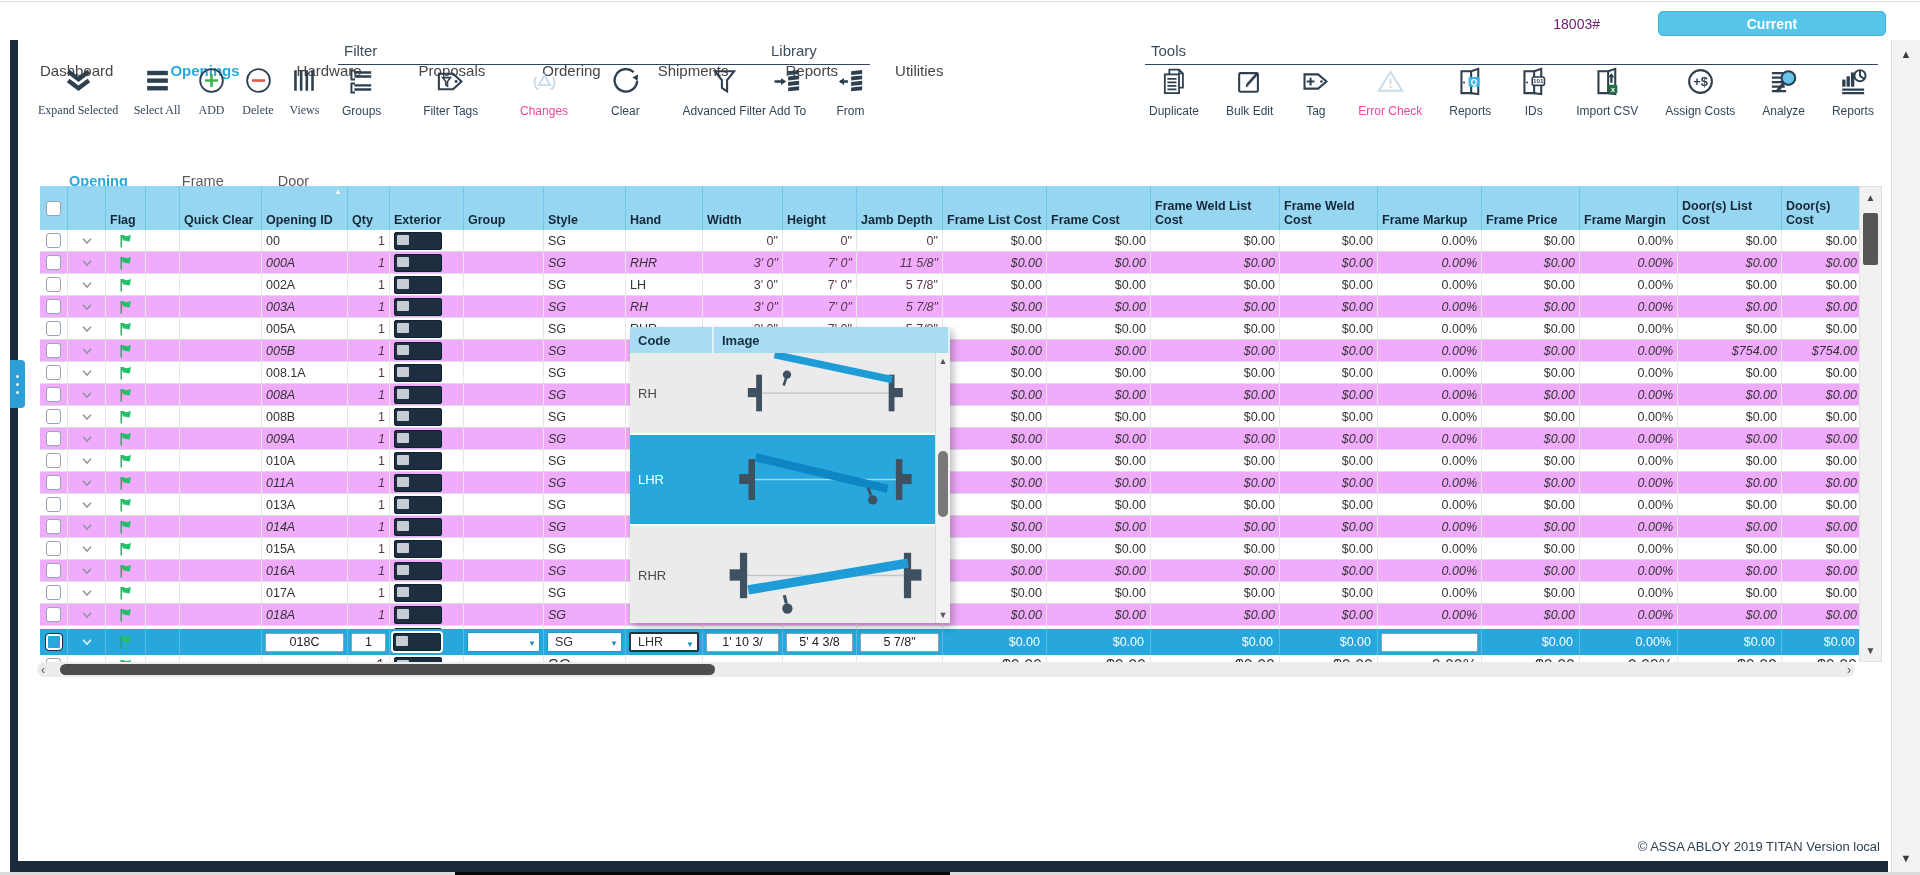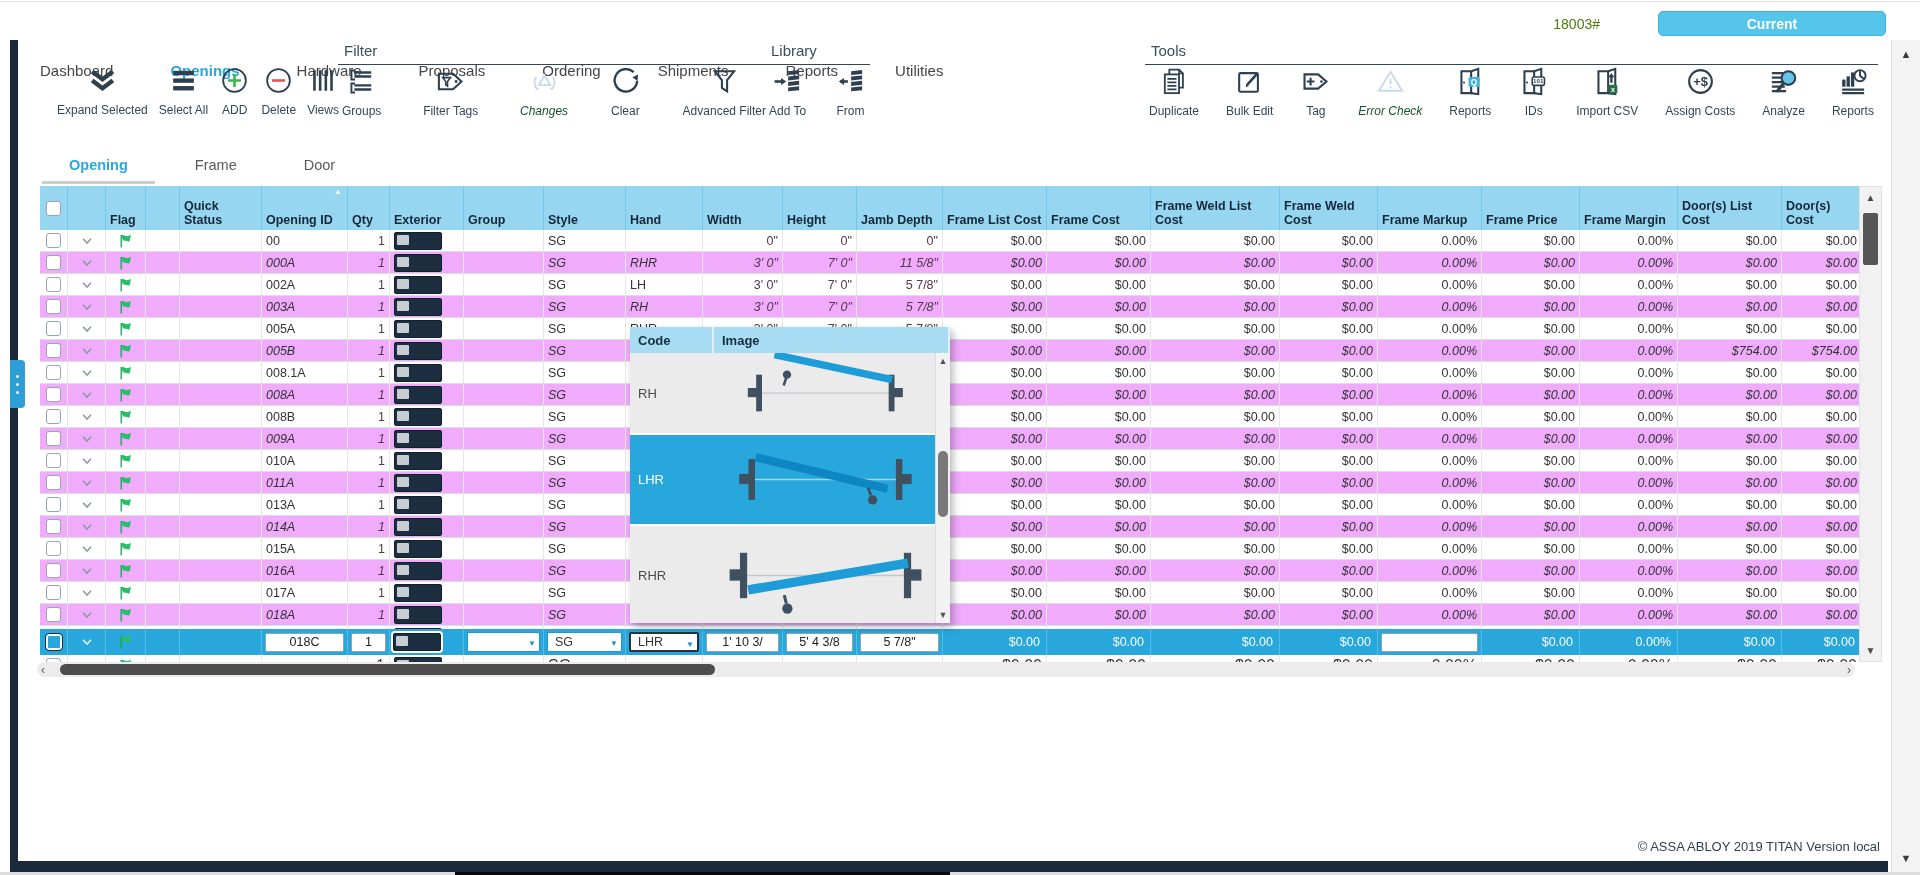--- a/index.html
+++ b/index.html
@@ -5,21 +5,21 @@
   html,body{margin:0;padding:0;background:#fff;}
   body{font-family:"Liberation Sans",sans-serif;-webkit-font-smoothing:antialiased;}
   #app{position:relative;width:1920px;height:875px;background:#fff;overflow:hidden;}
   #topline{position:absolute;left:0;top:1px;width:100%;height:1px;background:#e2e2e2;}
 
   
   #topnav{position:absolute;left:12px;top:8px;right:34px;height:31px;display:flex;align-items:stretch;}
   .nav-tab{padding:0 28px;line-height:31px;font-size:15px;color:#454545;border-right:1px solid #e0e0e0;cursor:pointer;white-space:nowrap;}
   .nav-tab.active{color:#29a8dc;font-weight:bold;}
   #nav-right{margin-left:auto;display:flex;align-items:center;gap:58px;}
-  #order-number{font-size:14px;color:#4d7c0f;}
+  #order-number{font-size:14px;color:#701a75;}
   #current-button{width:228px;height:25px;background:#55c5e9;border:1px solid #3fb0d8;border-radius:5px;color:#fff;font-weight:bold;font-size:14px;font-family:"Liberation Sans",sans-serif;cursor:pointer;}
 
   
   #frame-left{position:absolute;left:10px;top:40px;width:8px;height:832px;background:#1b2a3a;}
   #bottombar{position:absolute;left:10px;top:861px;width:1878px;height:11px;background:#1b2a3a;}
   #drag-handle{position:absolute;left:10px;top:360px;width:15px;height:48px;background:#2d9fd8;border-radius:0 4px 4px 0;display:flex;flex-direction:column;align-items:center;justify-content:center;gap:5px;z-index:5;}
   #drag-handle i{width:3px;height:3px;border-radius:50%;background:#eaf6fc;}
 
   
   #page-scroll{position:absolute;right:0;top:40px;width:28px;height:832px;background:#f3f3f3;border-left:1px solid #dcdcdc;}
@@ -29,24 +29,24 @@
   
   #toolbar{position:absolute;left:18px;top:42px;right:34px;height:108px;}
   .tb-group{position:absolute;top:0;}
   .tb-head{height:22px;font-size:15px;color:#3c4d5d;padding-left:6px;border-bottom:1px solid #33455a;}
   .tb-head.empty{border-bottom:none;}
   .tb-items{display:flex;justify-content:space-between;align-items:flex-start;}
   .tb-item{display:flex;flex-direction:column;align-items:center;gap:7px;cursor:pointer;padding:0 4px;}
   .tb-icon{height:32px;display:flex;align-items:center;}
   .tb-icon svg{width:31px;height:31px;}
   .tb-label{font-size:12px;color:#33475a;white-space:nowrap;}
-  .tb-item.disabled .tb-label{color:#14532d;font-style:italic;}
+  .tb-item.disabled .tb-label{color:#ec4899;}
 
   
-  #subtabs{position:absolute;left:42px;top:152px;height:32px;display:flex;gap:13px;}
+  #subtabs{position:absolute;left:42px;top:168px;height:32px;display:flex;}
   .subtab{padding:0 27px;font-size:14.5px;color:#5a5a5a;line-height:27px;cursor:pointer;}
   .subtab.active{color:#29a8dc;font-weight:bold;border-bottom:3px solid #c9ced2;}
 
   
   #grid{position:absolute;left:40px;top:186px;width:1819px;height:476px;overflow:hidden;font-size:12.5px;}
   #grid-header{display:grid;height:44px;background:#97d6f0;color:#14283a;font-weight:bold;}
   .gh-cell{position:relative;display:flex;align-items:flex-end;padding:3px 4px;border-right:1px solid #74c6e8;line-height:1.12;overflow:hidden;}
   .gh-check{align-items:center;justify-content:center;}
   .sort-asc{position:absolute;top:2px;right:5px;font-size:8px;color:#eef9ff;}
   .grid-row{display:grid;height:21px;border-bottom:1px solid #dedede;background:#fff;align-items:center;}
@@ -130,21 +130,21 @@
   </div>
 
   <div id="frame-left"></div>
   <div id="drag-handle">
       <i></i>
       <i></i>
       <i></i>
     </div>
 
   <div id="toolbar">
-      <div class="tb-group" style="left: 35px; width: 290px;">
+      <div class="tb-group" style="left: 16px; width: 290px; font-family: Liberation Serif, serif;">
         <div class="tb-head empty"></div>
         <div class="tb-items">
           <div class="tb-item">
             <span class="tb-icon">
               <svg viewBox="0 0 24 24" fill="none">
                 <polyline points="4,5 12,11 20,5" stroke="#2e3f50" stroke-width="3.4"></polyline>
                 <polyline points="4,12 12,18 20,12" stroke="#2e3f50" stroke-width="3.4"></polyline>
               </svg>
             </span>
             <span class="tb-label">Expand Selected</span>
@@ -408,21 +408,21 @@
         <div class="gh-cell">
           <span></span>
         </div>
         <div class="gh-cell">
           <span>Flag</span>
         </div>
         <div class="gh-cell">
           <span></span>
         </div>
         <div class="gh-cell">
-          <span>Quick Status</span>
+          <span>Quick Clear</span>
         </div>
         <div class="gh-cell">
           <span>Opening ID</span>
           <span class="sort-asc">▲</span>
         </div>
         <div class="gh-cell">
           <span>Qty</span>
         </div>
         <div class="gh-cell">
           <span>Exterior</span>

